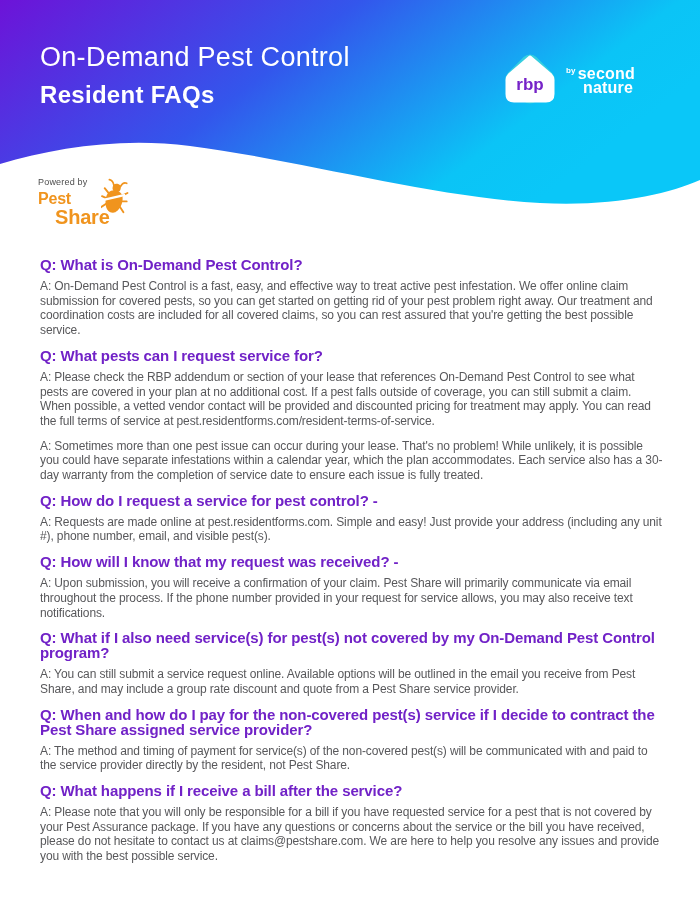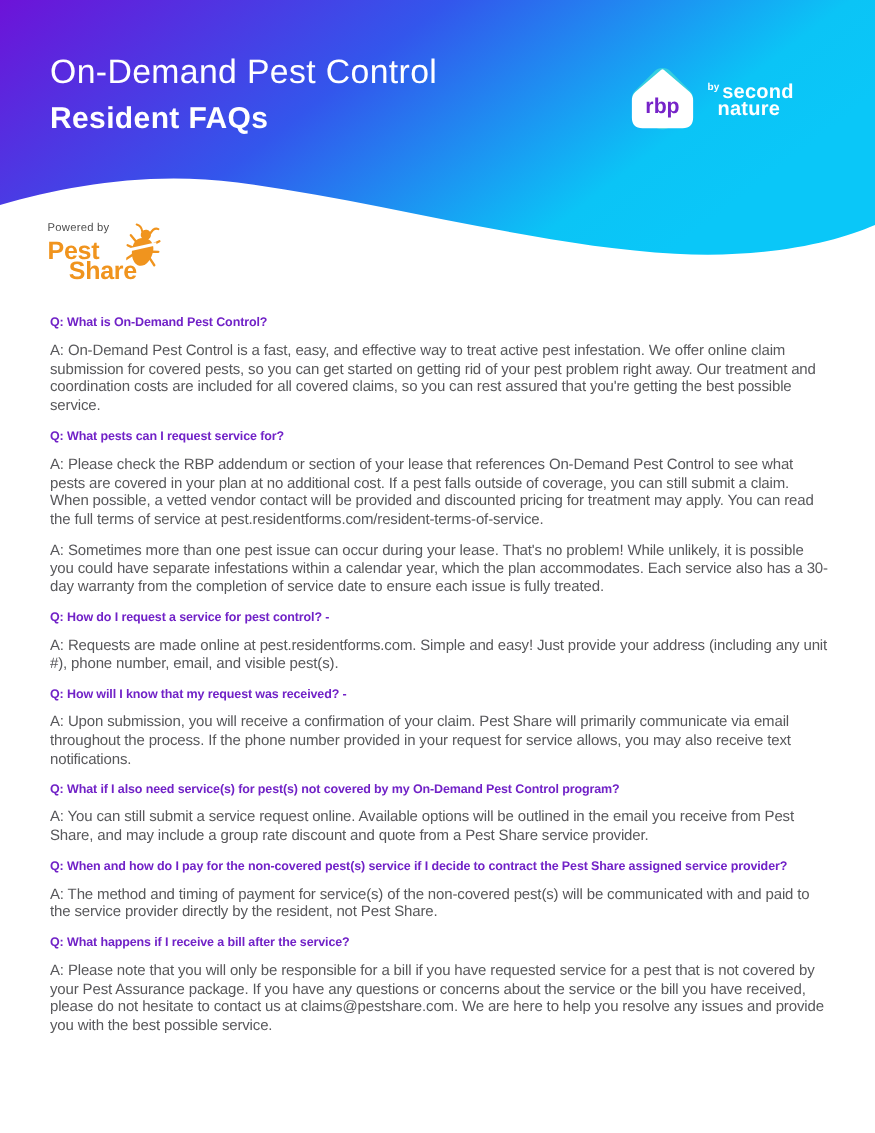--- a/index.html
+++ b/index.html
@@ -16,36 +16,36 @@
   .header { position: relative; width: 700px; height: 216px; }
   .header-bg { position: absolute; left: 0; top: 0; display: block; }
   .header-titles { position: absolute; left: 40px; top: 42px; color: #ffffff; }
   .title-line1 { font-size: 27px; font-weight: 400; letter-spacing: .3px; line-height: 1.15; }
   .title-line2 { font-size: 24px; font-weight: 700; letter-spacing: .3px; margin-top: 8px; }
 
   .logo-cluster { position: absolute; left: 501px; top: 48px; display: flex; align-items: center; }
   .rbp-badge-svg { display: block; }
   .sn-wordmark { margin-left: 7px; color: #ffffff; font-weight: 700; font-size: 16px; line-height: 14px; letter-spacing: .2px; }
   .sn-by { font-size: 8px; font-weight: 700; vertical-align: 6px; margin-right: 2px; }
-  .sn-line2 { margin-left: 8px; }
+  .sn-line2 { margin-left: 17px; }
 
   
   .powered { position: absolute; left: 38px; top: 177px; width: 130px; height: 60px; }
   .powered-label { position: absolute; left: 0; top: 0; font-size: 9px; color: #4d4d4d; letter-spacing: .2px; }
-  .ps-line1 { position: absolute; left: 0; top: 13px; color: #F0941E; font-weight: 700; font-size: 20px; letter-spacing: -.2px; }
+  .ps-line1 { position: absolute; left: 0; top: 13px; color: #F0941E; font-weight: 700; font-size: 16px; letter-spacing: -.2px; }
   .ps-line2 { position: absolute; left: 17px; top: 29px; color: #F0941E; font-weight: 700; font-size: 20px; letter-spacing: -.2px; }
   .ps-tm { font-size: 7px; vertical-align: 9px; }
   .ps-bug { position: absolute; left: 63px; top: 1px; }
 
   
   .content { position: absolute; left: 40px; top: 249px; width: 624px; }
   .faq + .faq { margin-top: 10px; }
   .faq-q {
-    color: #7122C7; font-size: 10px; font-weight: 700;
-    line-height: 15px; margin: 2px 0 7px 0; letter-spacing: -0.1px;
+    color: #7122C7; font-size: 15px; font-weight: 700;
+    line-height: 15px; margin: 8px 0 7px 0; letter-spacing: -0.1px;
   }
   .faq-a {
     color: #58585B; font-size: 12px; line-height: 14.7px;
     margin: 0; letter-spacing: -0.12px;
   }
 </style>
 </head>
 <body>
 
 <div class="page">

